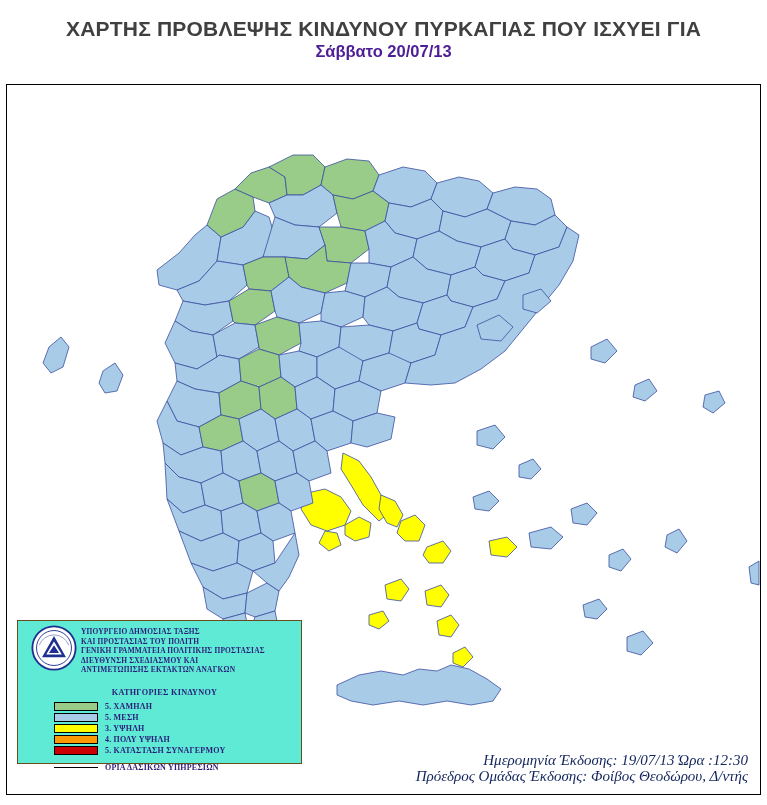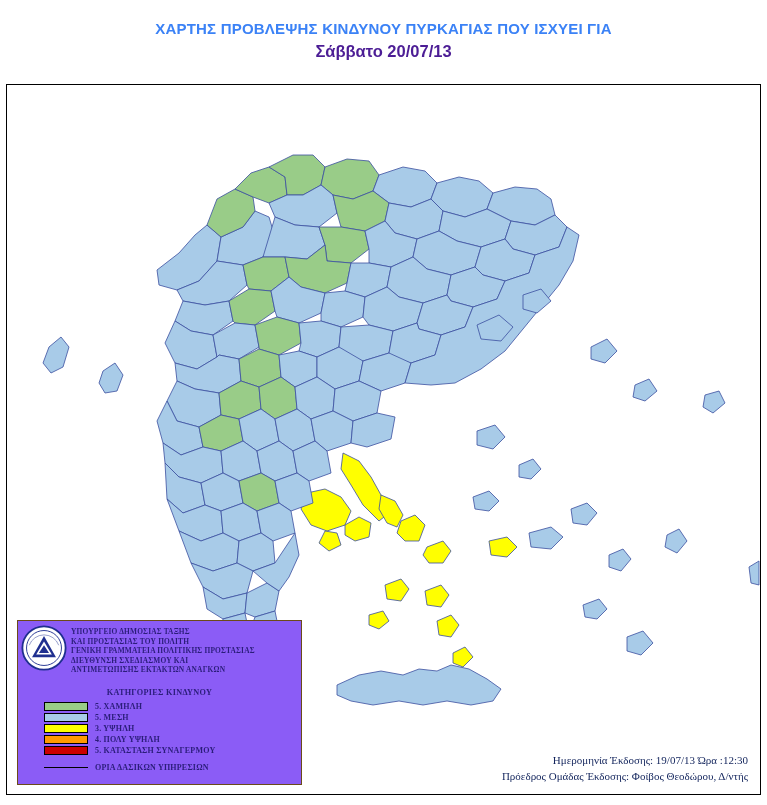--- a/index.html
+++ b/index.html
@@ -22,23 +22,23 @@
   }
   
   .title-block {
     position: absolute;
     top: 18px;
     left: 0;
     width: 767px;
     text-align: center;
   }
   .title-line1 {
-    font-size: 15px;
-    font-weight: bold;
-    color: #3b82f6;
+    font-size: 21px;
+    font-weight: bold;
+    color: #404040;
     letter-spacing: 0.2px;
     line-height: 22px;
     white-space: nowrap;
   }
   .title-line2 {
     font-size: 16.5px;
     font-weight: bold;
     color: #4c1d95;
     line-height: 22px;
   }
@@ -58,24 +58,25 @@
     position: absolute;
     left: 0;
     top: 0;
   }
   
   .legend {
     position: absolute;
     left: 10px;
     top: 535px;
     width: 285px;
-    height: 165px;
-    background: #8b5cf6;
+    height: 144px;
+    background: #5eead4;
     border: 1px solid #6b4a1a;
     box-sizing: border-box;
+    padding-left: 10px;
   }
   .legend-head {
     display: flex;
     align-items: flex-start;
     padding: 4px 3px 0 3px;
   }
   .logo {
     width: 46px;
     height: 46px;
     flex: 0 0 46px;
@@ -137,22 +138,23 @@
   
   .credits {
     position: absolute;
     right: 12px;
     bottom: 10px;
     text-align: right;
     font-family: "Liberation Serif", serif;
     color: #12245c;
   }
   .credits div {
-    font-size: 11px;
+    font-size: 15px;
     line-height: 16px;
+    font-style: italic;
   }
 </style>
 </head>
 <body>
 
 <div id="page">
 
   <div class="title-block">
     <div class="title-line1">ΧΑΡΤΗΣ ΠΡΟΒΛΕΨΗΣ ΚΙΝΔΥΝΟΥ ΠΥΡΚΑΓΙΑΣ ΠΟΥ ΙΣΧΥΕΙ ΓΙΑ</div>
     <div class="title-line2">Σάββατο 20/07/13</div>

